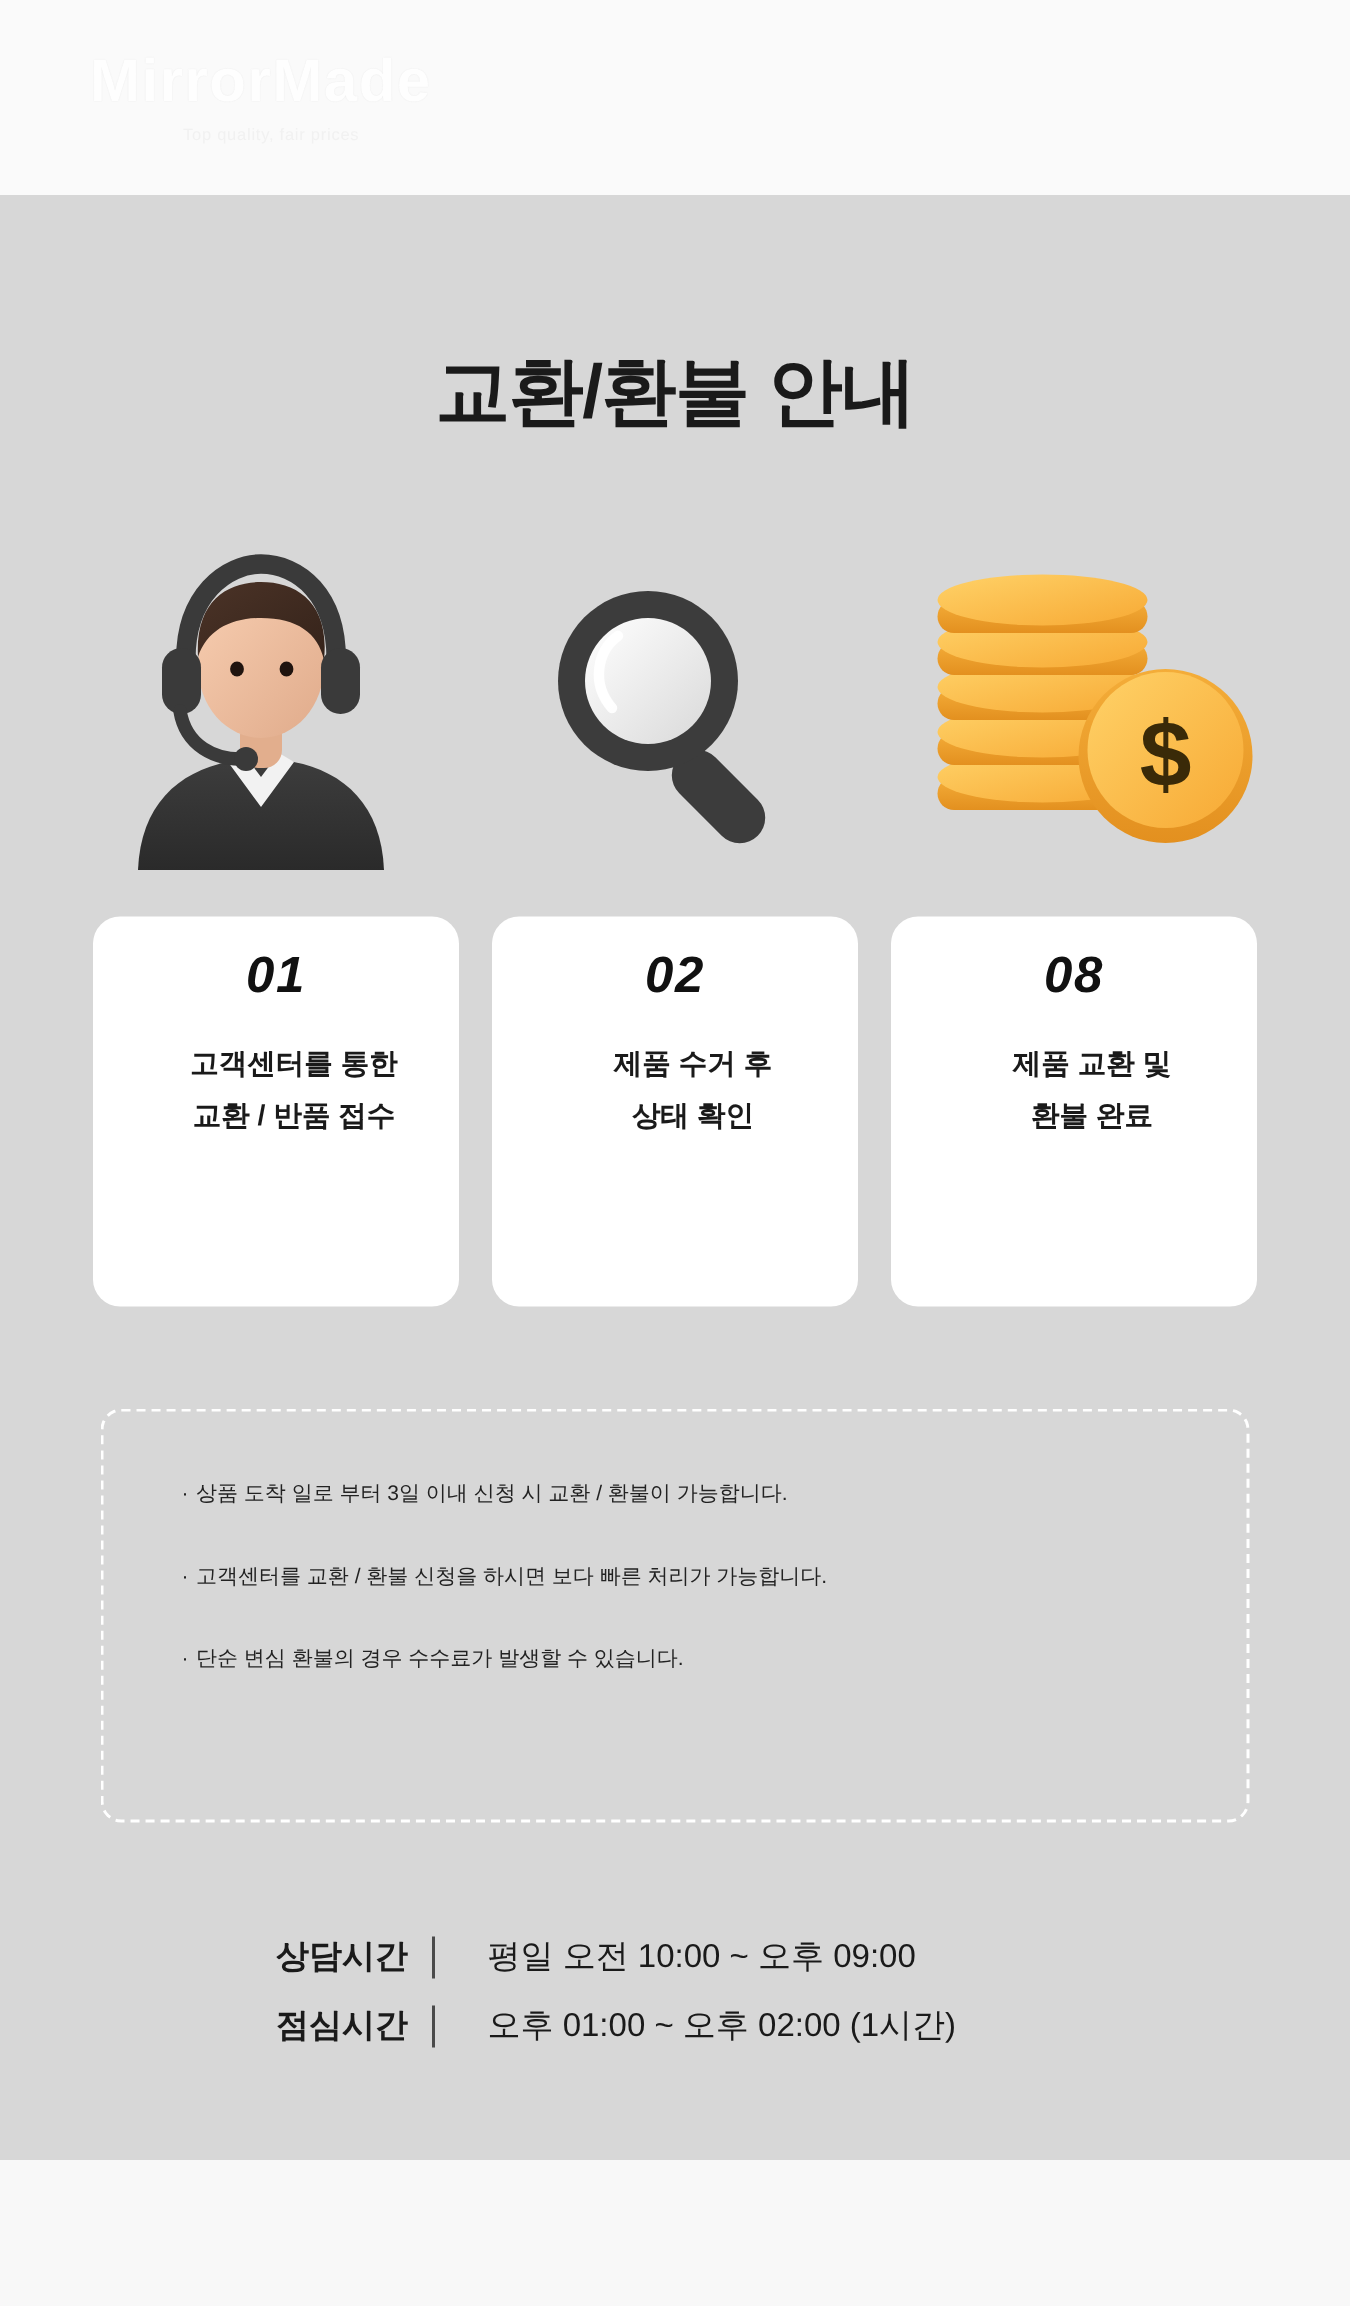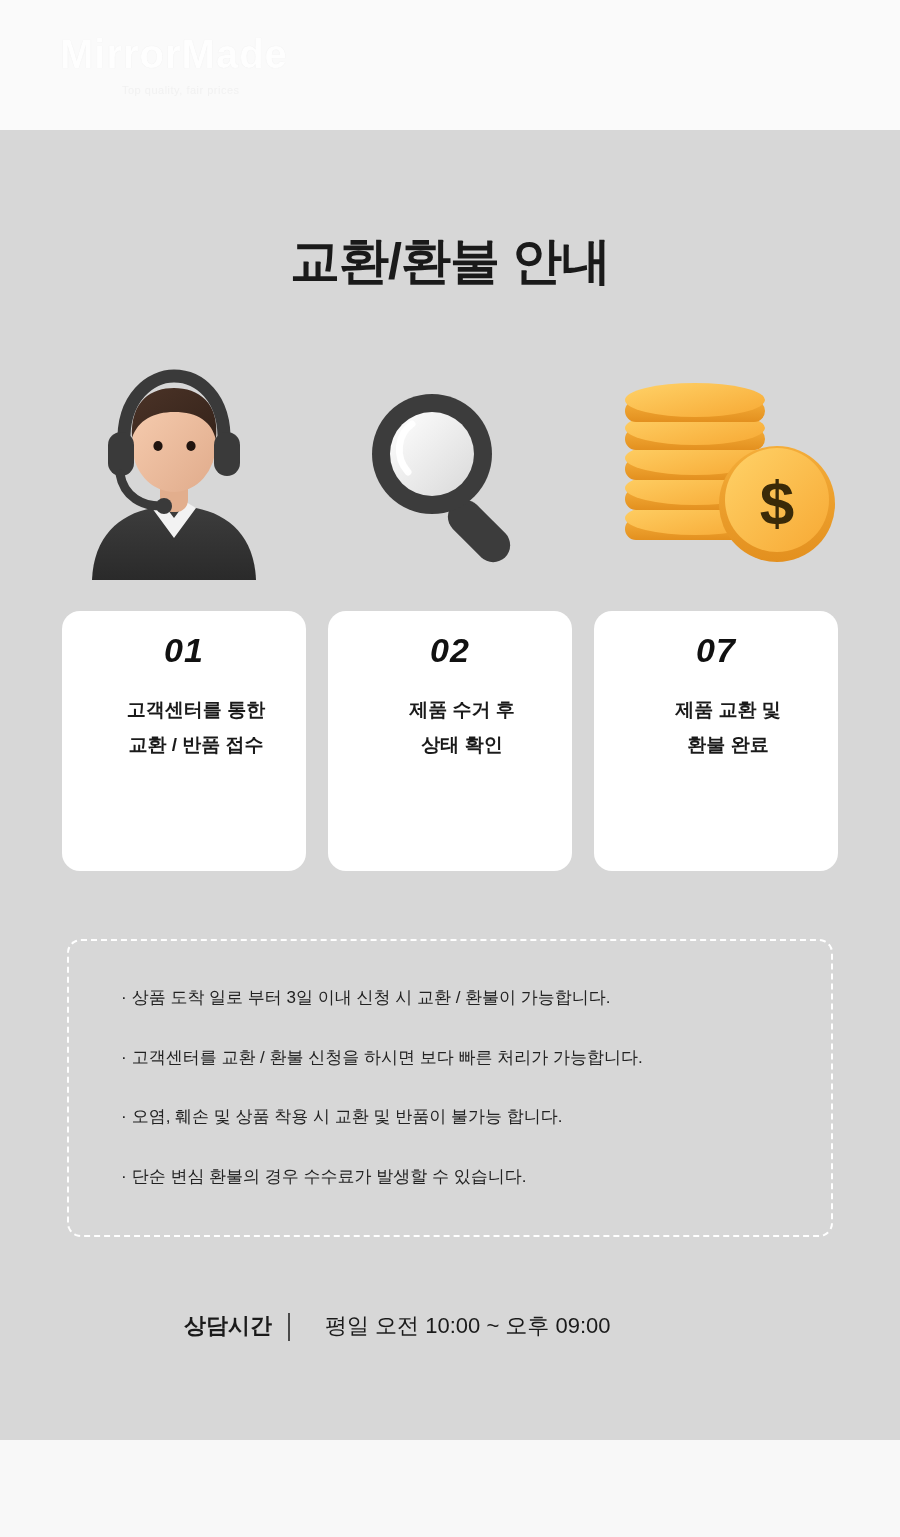--- a/index.html
+++ b/index.html
@@ -127,21 +127,21 @@
   
   .notice {
     margin: 68px auto 0;
     width: 766px;
     min-height: 276px;
     border: 2px dashed #ffffff;
     border-radius: 14px;
     padding: 44px 48px 30px 52px;
   }
   .notice-item {
-    font-size: 17px;
+    font-size: 14px;
     color: #222;
     line-height: 1.5;
     margin-bottom: 34px;
     white-space: nowrap;
   }
   .notice-item:last-child { margin-bottom: 16px; }
   .notice-dot { margin-right: 5px; }
 
   
   .hours {
@@ -299,49 +299,51 @@
 
       <div class="card">
         <div class="card-num">02</div>
         <div class="card-lines">
           <div class="card-line">제품 수거 후</div>
           <div class="card-line">상태 확인</div>
         </div>
       </div>
 
       <div class="card">
-        <div class="card-num">07</div>
+        <div class="card-num">08</div>
         <div class="card-lines">
           <div class="card-line">제품 교환 및</div>
           <div class="card-line">환불 완료</div>
         </div>
       </div>
 
     </div>
 
     <div class="notice">
       <div class="notice-item">
         <span class="notice-dot">·</span><span>상품 도착 일로 부터 3일 이내 신청 시 교환 / 환불이 가능합니다.</span>
       </div>
       <div class="notice-item">
         <span class="notice-dot">·</span><span>고객센터를 교환 / 환불 신청을 하시면 보다 빠른 처리가 가능합니다.</span>
-      </div>
-      <div class="notice-item">
-        <span class="notice-dot">·</span><span>오염, 훼손 및 상품 착용 시 교환 및 반품이 불가능 합니다.</span>
       </div>
       <div class="notice-item">
         <span class="notice-dot">·</span><span>단순 변심 환불의 경우 수수료가 발생할 수 있습니다.</span>
       </div>
     </div>
 
     <div class="hours">
       <div class="hours-row">
         <div class="hours-label">상담시간</div>
         <div class="hours-sep"></div>
         <div class="hours-value">평일 오전 10:00 ~ 오후 09:00</div>
       </div>
+      <div class="hours-row">
+        <div class="hours-label">점심시간</div>
+        <div class="hours-sep"></div>
+        <div class="hours-value">오후 01:00 ~ 오후 02:00 (1시간)</div>
+      </div>
     </div>
 
   </div>
 
   <div class="bottom-strip"></div>
 
 </div>
 
 </body></html>

